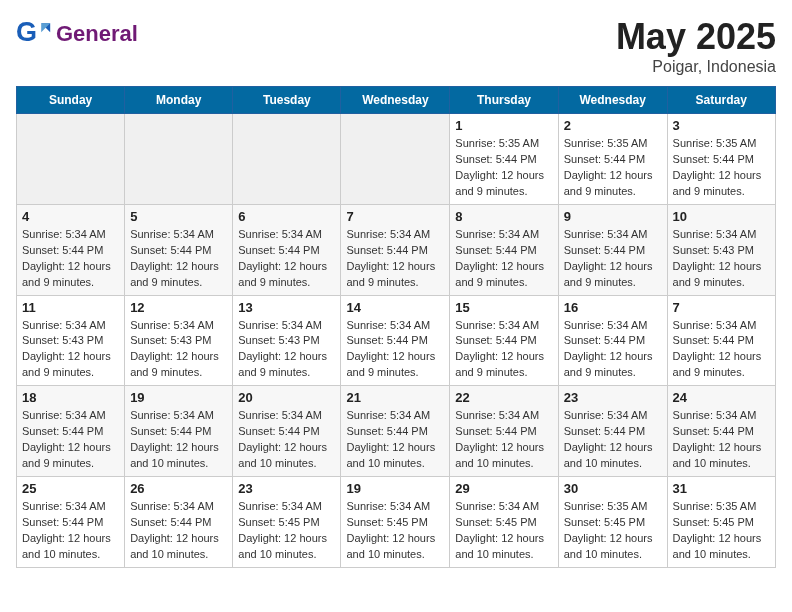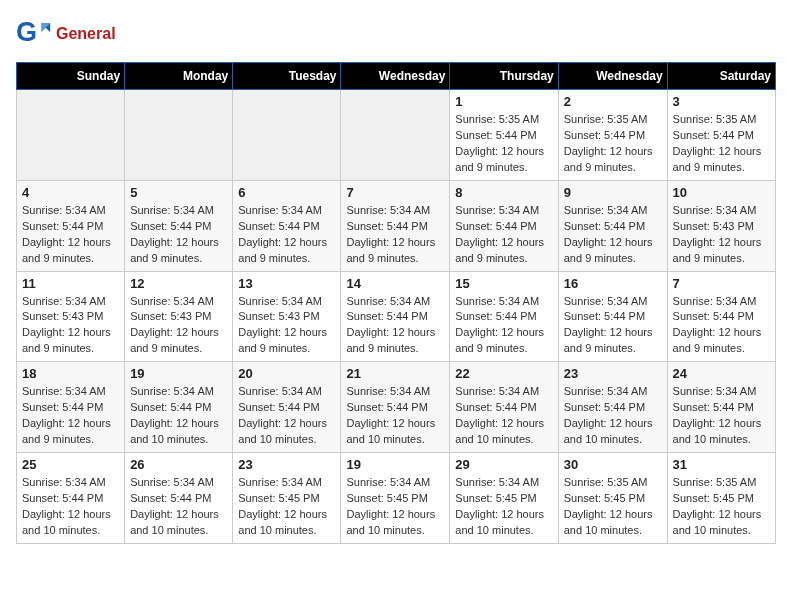--- a/index.html
+++ b/index.html
@@ -14,23 +14,23 @@
       display: flex;
       justify-content: space-between;
       align-items: flex-start;
       margin-bottom: 10px;
     }
     .logo {
       display: flex;
       align-items: center;
     }
     .logo-text {
-      font-size: 16px;
-      font-weight: bold;
-      color: #b91c1c;
+      font-size: 22px;
+      font-weight: bold;
+      color: #701a75;
       line-height: 1.1;
     }
     .logo-icon {
       width: 36px;
       height: 36px;
       margin-right: 4px;
     }
     .title-block {
       text-align: right;
     }
@@ -42,24 +42,24 @@
     .location {
       font-size: 16px;
       color: #444;
     }
     .calendar {
       width: 100%;
       border-collapse: collapse;
       font-size: 11px;
     }
     .calendar th {
-      background: #000000;
+      background: #0369a1;
       color: #fff;
       padding: 6px 4px;
-      text-align: right;
+      text-align: center;
       font-size: 12px;
       font-weight: bold;
       border: 1px solid #2060a0;
     }
     .calendar td {
       border: 1px solid #ccc;
       vertical-align: top;
       padding: 4px 5px;
       min-height: 80px;
       width: 110px;
@@ -91,20 +91,24 @@
   <div class="logo">
     <svg class="logo-icon" viewBox="0 0 40 40" xmlns="http://www.w3.org/2000/svg">
       <text x="0" y="28" font-size="30" font-weight="bold" fill="#1a5eb8" font-family="Arial">G</text>
       <polygon points="28,8 38,8 38,18" fill="#1a5eb8"></polygon>
       <polygon points="28,8 38,8 28,18" fill="#5a9fd4"></polygon>
     </svg>
     <div class="logo-text">
       <div>General</div>
     </div>
   </div>
+  <div class="title-block">
+    <div class="month-title">May 2025</div>
+    <div class="location">Poigar, Indonesia</div>
+  </div>
 </div>
 
 <table class="calendar">
   <thead>
     <tr>
     <th>Sunday</th>
         <th>Monday</th>
         <th>Tuesday</th>
         <th>Wednesday</th>
         <th>Thursday</th>

